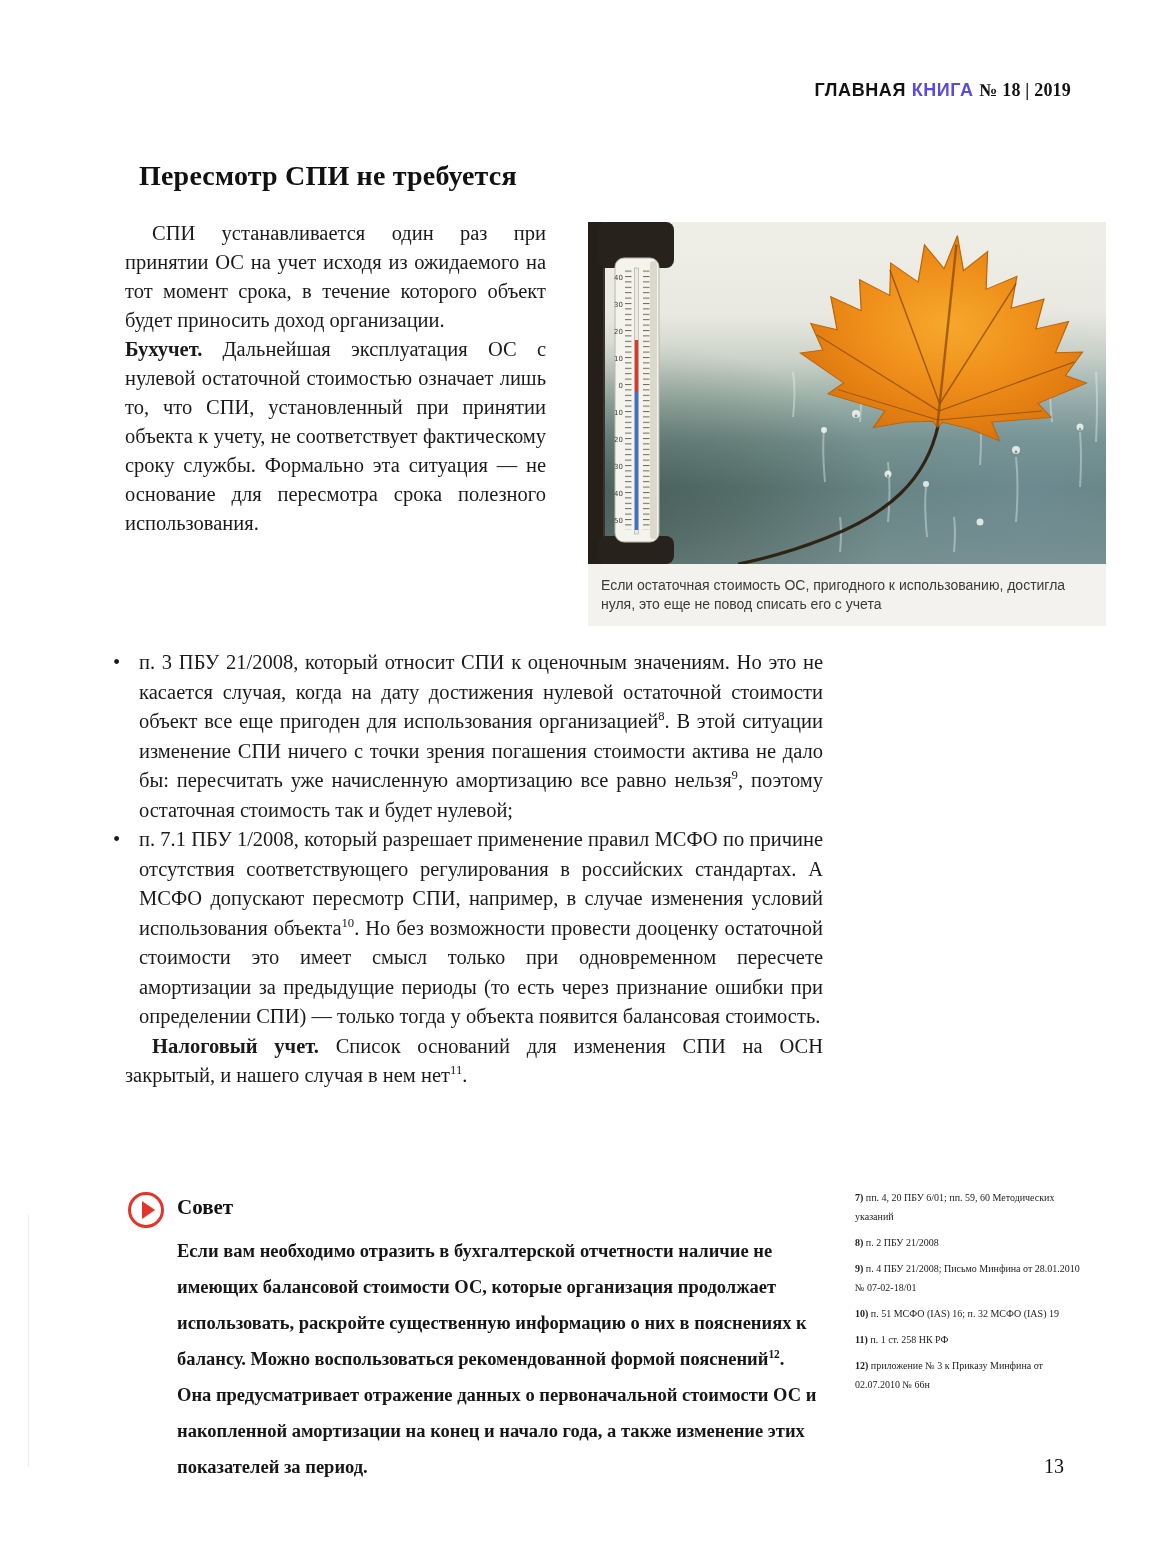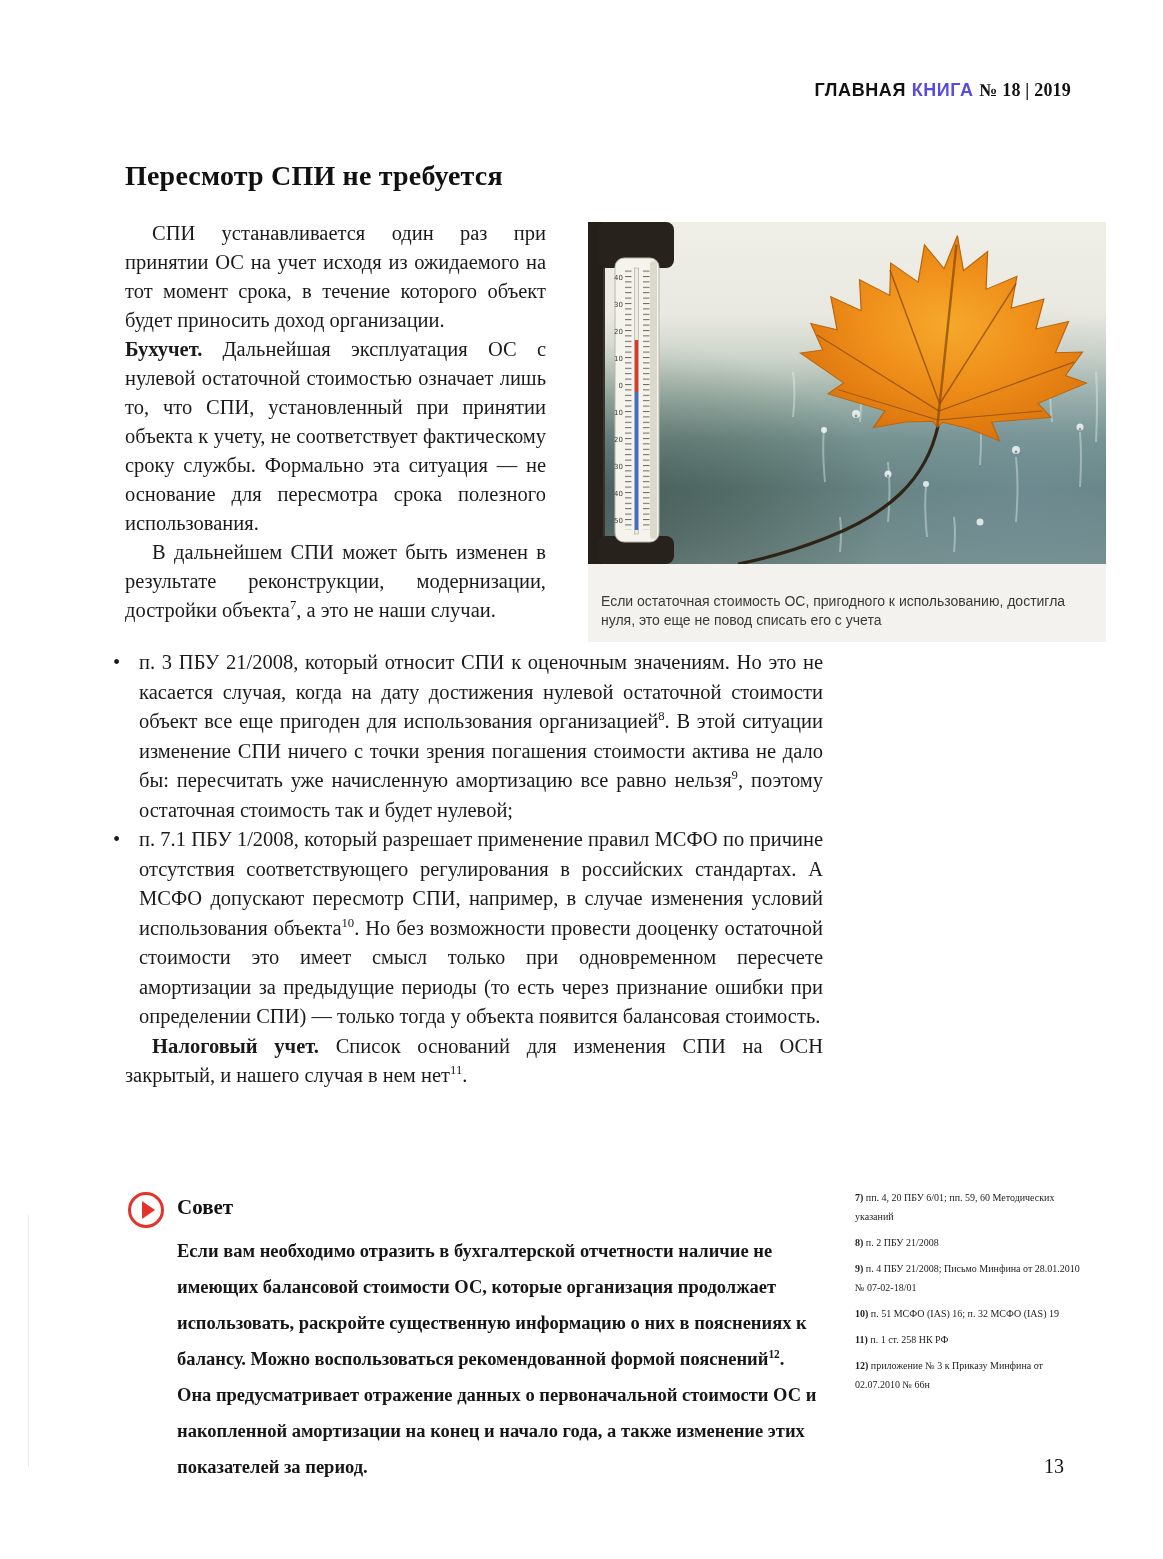--- a/index.html
+++ b/index.html
@@ -9,41 +9,41 @@
   }
   
   .header{
     position:absolute;top:80px;right:92px;white-space:nowrap;
     font-family:"Liberation Sans",sans-serif;font-weight:bold;font-size:18px;letter-spacing:.6px;
   }
   .brand-black{color:#121212;}
   .brand-purple{color:var(--purple,#5a4be0);}
   .issue{font-family:"Liberation Serif",serif;font-weight:bold;letter-spacing:.2px;color:#121212;}
   
-  .title{position:absolute;left:125px;top:160px;font-size:28px;font-weight:bold;letter-spacing:.2px;color:#111;}
+  .title{position:absolute;left:139px;top:160px;font-size:28px;font-weight:bold;letter-spacing:.2px;color:#111;}
   
   .col-text{
     position:absolute;left:125px;top:219px;width:421px;
     font-size:20.5px;line-height:29px;text-align:justify;
   }
   .main-text{
     position:absolute;left:125px;top:648px;width:698px;
     font-size:20.5px;line-height:29.5px;text-align:justify;
   }
   .p{margin:0;}
   .indent{text-indent:27px;}
   .bullet{position:relative;padding-left:14px;}
   .bullet::before{content:"\2022";position:absolute;left:-12px;top:0;}
   sup{font-size:.62em;line-height:0;vertical-align:super;}
   b{font-weight:bold;}
   
   .photo{position:absolute;left:588px;top:222px;width:518px;height:342px;}
   .caption{
     position:absolute;left:588px;top:564px;width:518px;box-sizing:border-box;
-    background:#f4f2ee;padding:28px 13px 12px;
+    background:#f4f2ee;padding:12px 13px 12px;
     font-family:"Liberation Sans",sans-serif;font-size:14px;line-height:19px;color:#3a3a3a;
   }
   
   .tip{position:absolute;left:128px;top:1190px;width:700px;font-family:Liberation Serif, serif;}
   .tip-icon{
     position:absolute;left:0;top:2px;width:36px;height:36px;box-sizing:border-box;
     border:3px solid var(--tip-red,#e2342a);border-radius:50%;background:#fff;
   }
   .tip-icon::after{
     content:"";position:absolute;left:11px;top:6px;width:0;height:0;
@@ -71,21 +71,20 @@
     <span class="brand-black">ГЛАВНАЯ</span>
     <span class="brand-purple">КНИГА</span>
     <span class="issue">№ 18 | 2019</span>
   </div>
 
   <div class="title">Пересмотр СПИ не требуется</div>
 
   <div class="col-text">
       <div class="p indent"><span>СПИ устанавливается один раз при принятии ОС на учет исходя из ожидаемого на тот момент срока, в течение которого объект будет приносить доход организации.</span></div>
       <div class="p"><b>Бухучет. </b><span>Дальнейшая эксплуатация ОС с нулевой остаточной стоимостью означает лишь то, что СПИ, установленный при принятии объекта к учету, не соответствует фактическому сроку службы. Формально эта ситуация — не основание для пересмотра срока полезного использования.</span></div>
-      <div class="p indent"><span>В дальнейшем СПИ может быть изменен в результате реконструкции, модернизации, достройки объекта</span><sup>7</sup><span>, а это не наши случаи.</span></div>
     </div>
 
   <div class="photo">
     <svg width="518" height="342" viewBox="0 0 518 342">
       <defs>
         <linearGradient id="bgGrad" x1="0" y1="0" x2="0" y2="1">
           <stop offset="0" stop-color="#efeee7"></stop>
           <stop offset=".27" stop-color="#eae9e1"></stop>
           <stop offset=".4" stop-color="#ccd3c9"></stop>
           <stop offset=".52" stop-color="#9db1a8"></stop>

